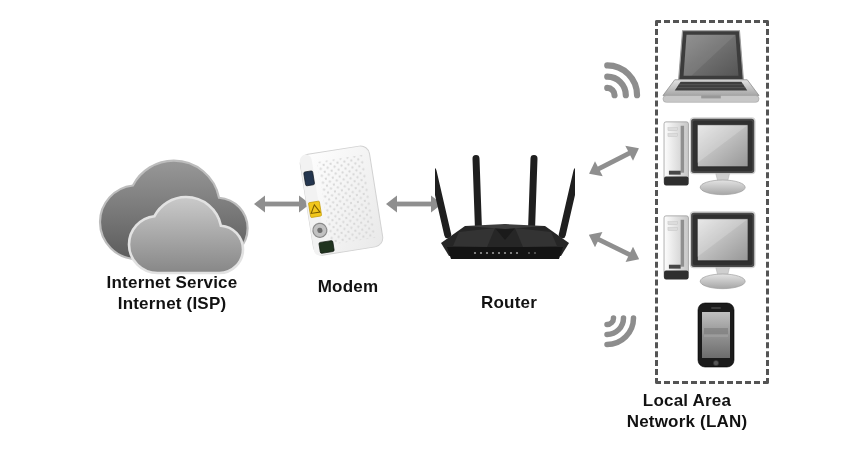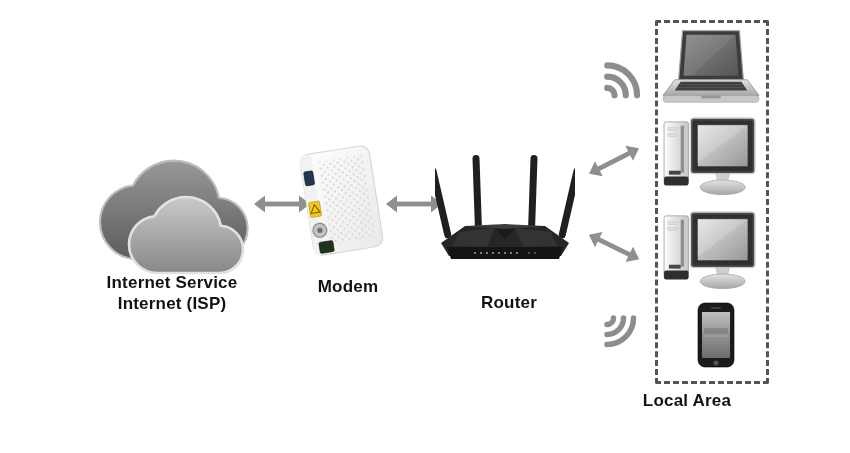--- a/index.html
+++ b/index.html
@@ -198,15 +198,16 @@
     <rect x="2" y="1" width="36" height="64" rx="7" fill="#1b1b1b" stroke="#000000" stroke-width="0.6"></rect>
     <rect x="6" y="10" width="28" height="46" fill="url(#gPhone)"></rect>
     <rect x="8" y="26" width="24" height="6" fill="#7a7a7a" opacity="0.6"></rect>
     <rect x="8" y="33" width="24" height="2" fill="#a5a5a5" opacity="0.5"></rect>
     <rect x="15" y="5" width="10" height="2" rx="1" fill="#3d3d3d"></rect>
     <circle cx="20" cy="61" r="2.6" fill="#565656" stroke="#333333" stroke-width="0.6"></circle>
   </svg>
 
   <div class="abs label" style="left:602px;top:390px;width:170px;">
     <div>Local Area</div>
+    <div>Network (LAN)</div>
   </div>
 
 </div>
 
 </body></html>

